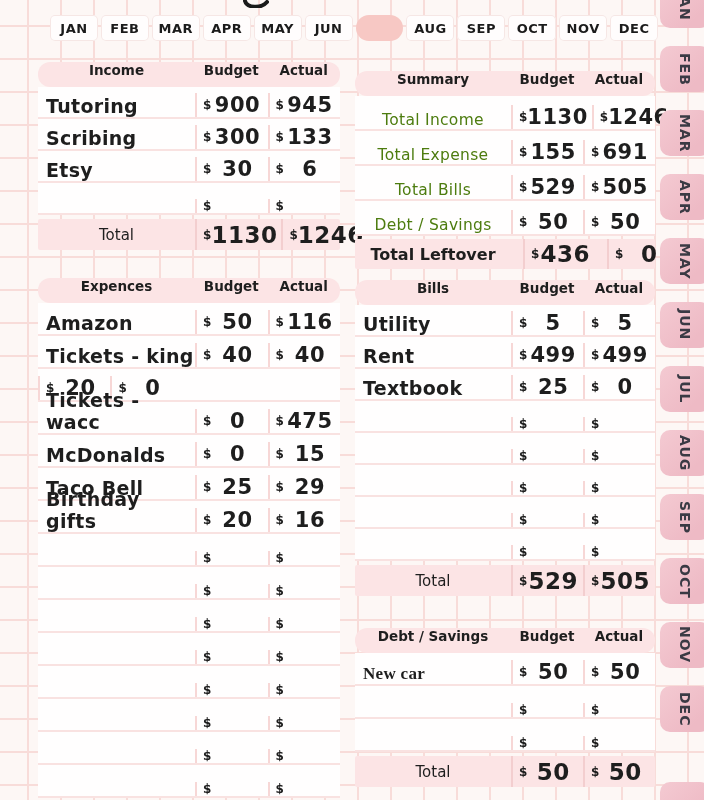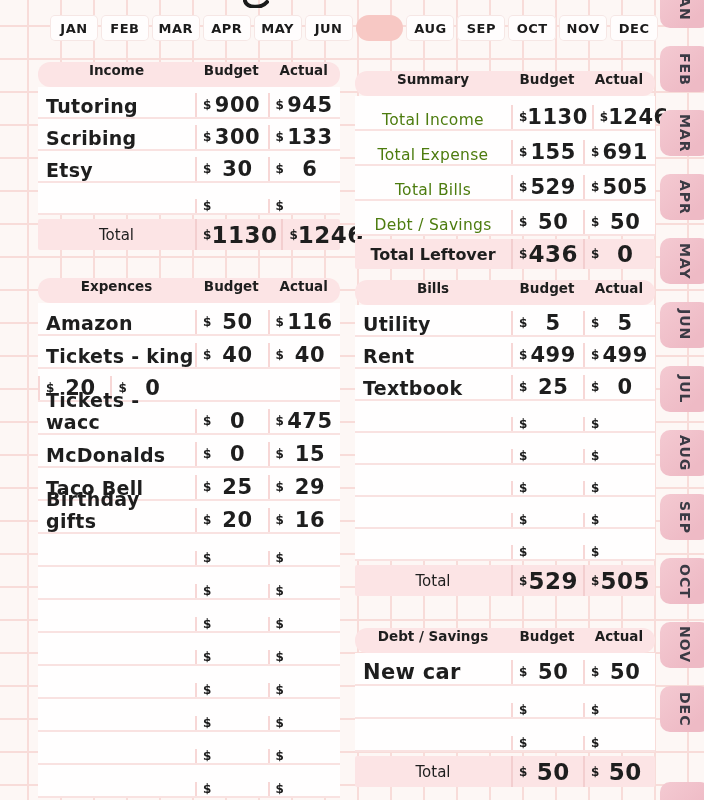--- a/index.html
+++ b/index.html
@@ -67,40 +67,40 @@
   .t-summary .row{height:33px;}
   .t-expences .row{height:31px;}
   .t-bills   .row{height:30px;}
   .t-debt    .row{height:31px;}
 
   .row .name{
     flex:0 0 52%; display:flex; align-items:center; padding-left:8px;
     font-size:19px; font-weight:600; letter-spacing:.3px; box-sizing:border-box;
   }
   .t-summary .row .name{justify-content:center; padding-left:0; font-size:15.5px; font-weight:500; color:#4d7c0f;}
-  .t-debt .row .name{font-size:21px;}
+  .t-debt .row .name{font-size:17px;font-family:Liberation Serif, serif;}
 
   .val{
     flex:0 0 24%; display:flex; align-items:center;
     border-left:2px solid #f7d7d6; box-sizing:border-box;
   }
   .cur{font-size:12px; font-weight:700; padding-left:6px;}
   .num{flex:1; text-align:center; font-size:21px; font-weight:700; letter-spacing:.5px; padding-right:4px;}
 
   .trow{
     display:flex; align-items:stretch; background:#fce4e5; margin-top:4px;
     border-radius:2px; height:31px;
   }
   .trow .name{
     flex:0 0 52%; display:flex; align-items:center; justify-content:center;
     font-size:15px; font-weight:400;
   }
   .trow .val{border-left:2px solid #f3cecf;}
   .trow .num{font-size:23px;}
-  .t-summary .trow{margin-top:3px; height:30px;}
+  .t-summary .trow{margin-top:3px; height:30px;gap:12px;}
   .t-summary .trow .name{font-size:16px; font-weight:800;}
 </style>
 </head>
 <body>
 
 <div class="page">
 
   <svg class="title-glyph" viewBox="0 0 26 8">
     <path d="M2 1 C 4 8, 18 9, 24 2" stroke="#1a1a1a" stroke-width="4" fill="none" stroke-linecap="round"></path>
   </svg>

